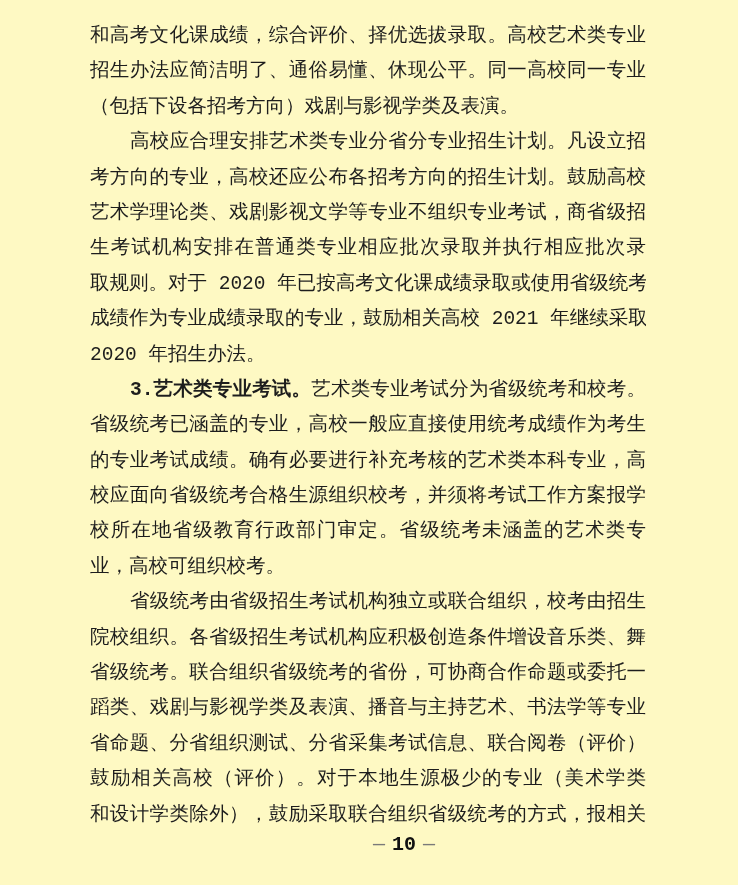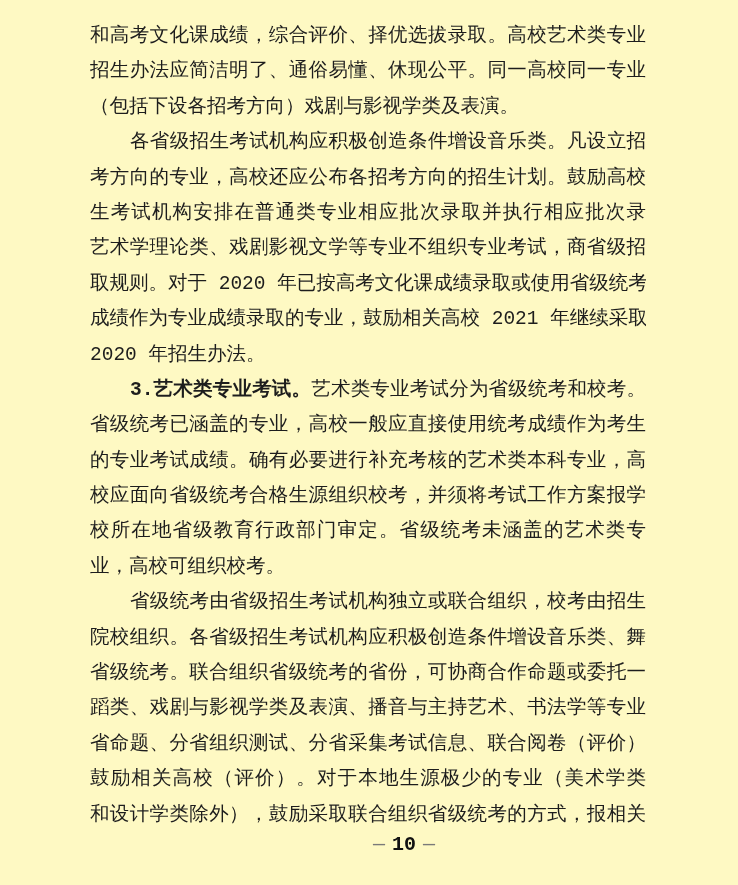--- a/index.html
+++ b/index.html
@@ -64,24 +64,24 @@
 </head>
 <body>
 
 <div class="page">
   <div class="textblock">
 
     <div class="line">和高考文化课成绩，综合评价、择优选拔录取。高校艺术类专业</div>
     <div class="line">招生办法应简洁明了、通俗易懂、休现公平。同一高校同一专业</div>
     <div class="line para-end">（包括下设各招考方向）戏剧与影视学类及表演。</div>
 
-    <div class="line indent">各省级招生考试机构应积极创造条件增设音乐类。凡设立招</div>
+    <div class="line indent">高校应合理安排艺术类专业分省分专业招生计划。凡设立招</div>
     <div class="line">考方向的专业，高校还应公布各招考方向的招生计划。鼓励高校</div>
+    <div class="line">艺术学理论类、戏剧影视文学等专业不组织专业考试，商省级招</div>
     <div class="line">生考试机构安排在普通类专业相应批次录取并执行相应批次录</div>
-    <div class="line">艺术学理论类、戏剧影视文学等专业不组织专业考试，商省级招</div>
     <div class="line">取规则。对于 2020 年已按高考文化课成绩录取或使用省级统考</div>
     <div class="line">成绩作为专业成绩录取的专业，鼓励相关高校 2021 年继续采取</div>
     <div class="line para-end">2020 年招生办法。</div>
 
     <div class="line indent">
       <span class="lead-bold">3.艺术类专业考试。</span><span>艺术类专业考试分为省级统考和校考。</span>
     </div>
     <div class="line">省级统考已涵盖的专业，高校一般应直接使用统考成绩作为考生</div>
     <div class="line">的专业考试成绩。确有必要进行补充考核的艺术类本科专业，高</div>
     <div class="line">校应面向省级统考合格生源组织校考，并须将考试工作方案报学</div>

